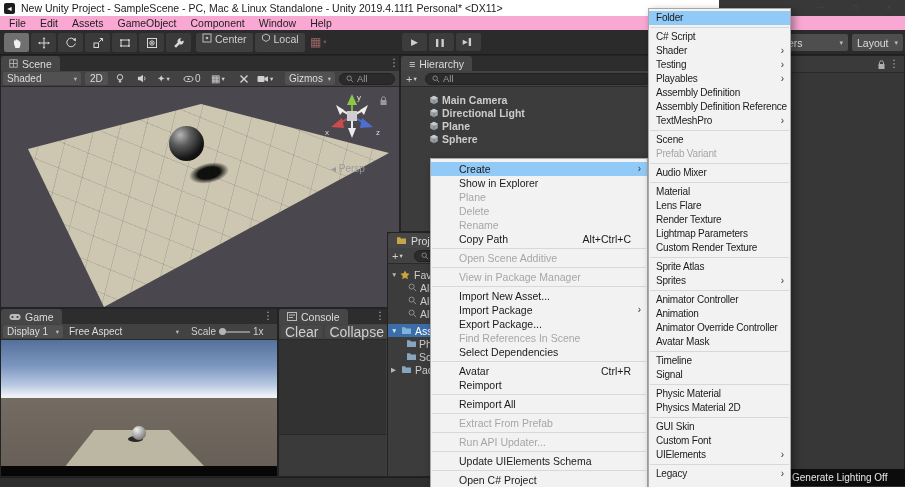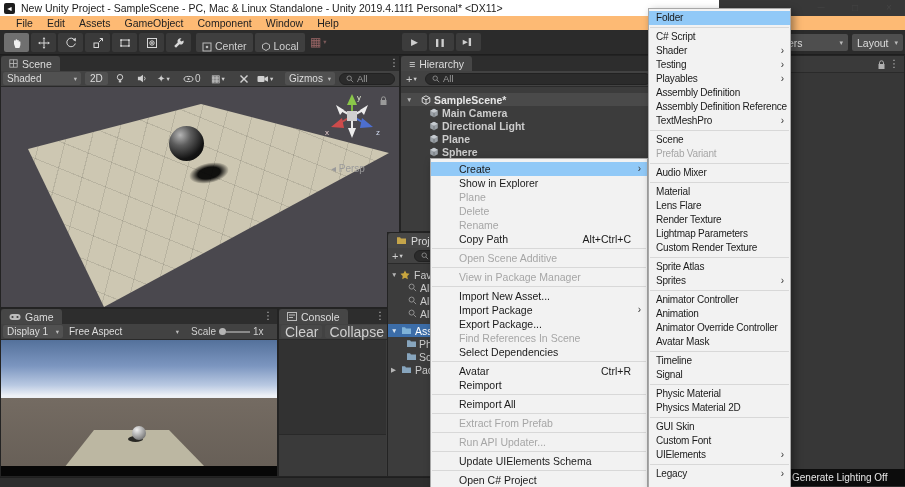--- a/index.html
+++ b/index.html
@@ -7,30 +7,30 @@
   body{position:relative;overflow:hidden;background:#383838;font-family:"Liberation Sans",sans-serif;-webkit-font-smoothing:antialiased}
   .abs{position:absolute}
 
   
   .titlebar{left:0;top:0;width:719px;height:16px;background:#ffffff;display:flex;align-items:center;font-size:10.5px;color:#1b1b1b}
   .unity-logo{width:11px;height:11px;background:#1d1d1d;color:#fff;font-size:7px;line-height:11px;text-align:center;margin:0 6px 0 4px;border-radius:2px}
   .wctl{position:absolute;top:0;height:16px;width:30px;text-align:center;font-size:10px;line-height:15px;color:#444}
   .wctl.min{left:806px}.wctl.max{left:840px}.wctl.close{left:874px}
 
   
-  .menubar{left:0;top:16px;width:905px;height:14px;background:#fdba74;display:flex;align-items:center;padding-left:9px}
+  .menubar{left:0;top:16px;width:905px;height:14px;background:#f9a8d4;display:flex;align-items:center;padding-left:2px}
   .mb-item{font-size:10.5px;color:#222;padding:0 7px}
 
   
   .toolbar{left:0;top:30px;width:905px;height:25px;background:#2b2b2b;border-bottom:1px solid #1e1e1e}
   .toolgrp{position:absolute;left:4px;top:3px;display:flex;gap:2px}
   .tbtn{width:25px;height:19px;background:#3a3a3a;border-radius:2px;display:flex;align-items:center;justify-content:center}
   .tbtn.active{background:#707070}
   .pivotgrp{position:absolute;left:196px;top:3px;display:flex;gap:2px}
-  .pbtn{height:19px;background:#3f3f3f;border-radius:2px;color:#cfcfcf;font-size:10.5px;display:flex;align-items:flex-end;padding:0 6px;gap:3px}
+  .pbtn{height:19px;background:#3f3f3f;border-radius:2px;color:#cfcfcf;font-size:10.5px;display:flex;align-items:flex-start;padding:0 6px;gap:3px}
   .snap{position:absolute;left:310px;top:5px;color:#9b6666;font-size:12px;display:flex;align-items:center;gap:2px}
   .playgrp{position:absolute;left:402px;top:3px;display:flex;gap:2px}
   .plbtn{width:25px;height:18px;background:#3c3c3c;border-radius:2px;color:#cfcfcf;display:flex;align-items:center;justify-content:center;font-size:9px}
   .plbtn .tiny{font-size:6.5px;letter-spacing:1px}
   .dd{background:#4e4e4e;border-radius:2px;color:#ddd;font-size:10.5px;display:flex;align-items:center;padding:0 5px}
   .dd .arrow{margin-left:auto;font-size:7px;color:#bbb;padding-left:4px}
   .layers-dd{position:absolute;left:766px;top:4px;width:82px;height:17px}
   .layout-dd{position:absolute;left:852px;top:4px;width:51px;height:17px}
 
   
@@ -361,30 +361,20 @@
     </div>
     <div class="search" style="left:24px;width:226px">
       <svg class="mag" width="8" height="8" viewBox="0 0 10 10">
           <circle cx="4" cy="4" r="2.8" fill="none" stroke="#999"></circle>
           <line x1="6.2" y1="6.2" x2="9" y2="9" stroke="#999"></line>
         </svg>
       <span>All</span>
     </div>
   </div>
   <div style="position:absolute;left:0;top:37px;width:255px">
-    <div class="hrow root">
-      <span class="carat">▼</span>
-      <span class="hicon">
-        <svg width="10" height="10" viewBox="0 0 10 10">
-            <path d="M5 .8 8.8 2.8v4.4L5 9.2 1.2 7.2V2.8z" fill="none" stroke="#d6d6d6"></path>
-            <path d="M1.2 2.8 5 4.8l3.8-2M5 4.8v4.4" fill="none" stroke="#d6d6d6"></path>
-          </svg>
-      </span>
-      <span class="hlabel">SampleScene*</span>
-    </div>
     <div>
 
         <div class="hrow">
           <span class="hicon">
             <svg width="10" height="10" viewBox="0 0 10 10">
               <path d="M5 .8 8.8 2.8v4.4L5 9.2 1.2 7.2V2.8z" fill="#9aa0a6"></path>
               <path d="M5 .8 8.8 2.8 5 4.8 1.2 2.8z" fill="#c6cbd0"></path>
               <path d="M5 4.8v4.4" stroke="#73787d"></path>
             </svg>
           </span>

